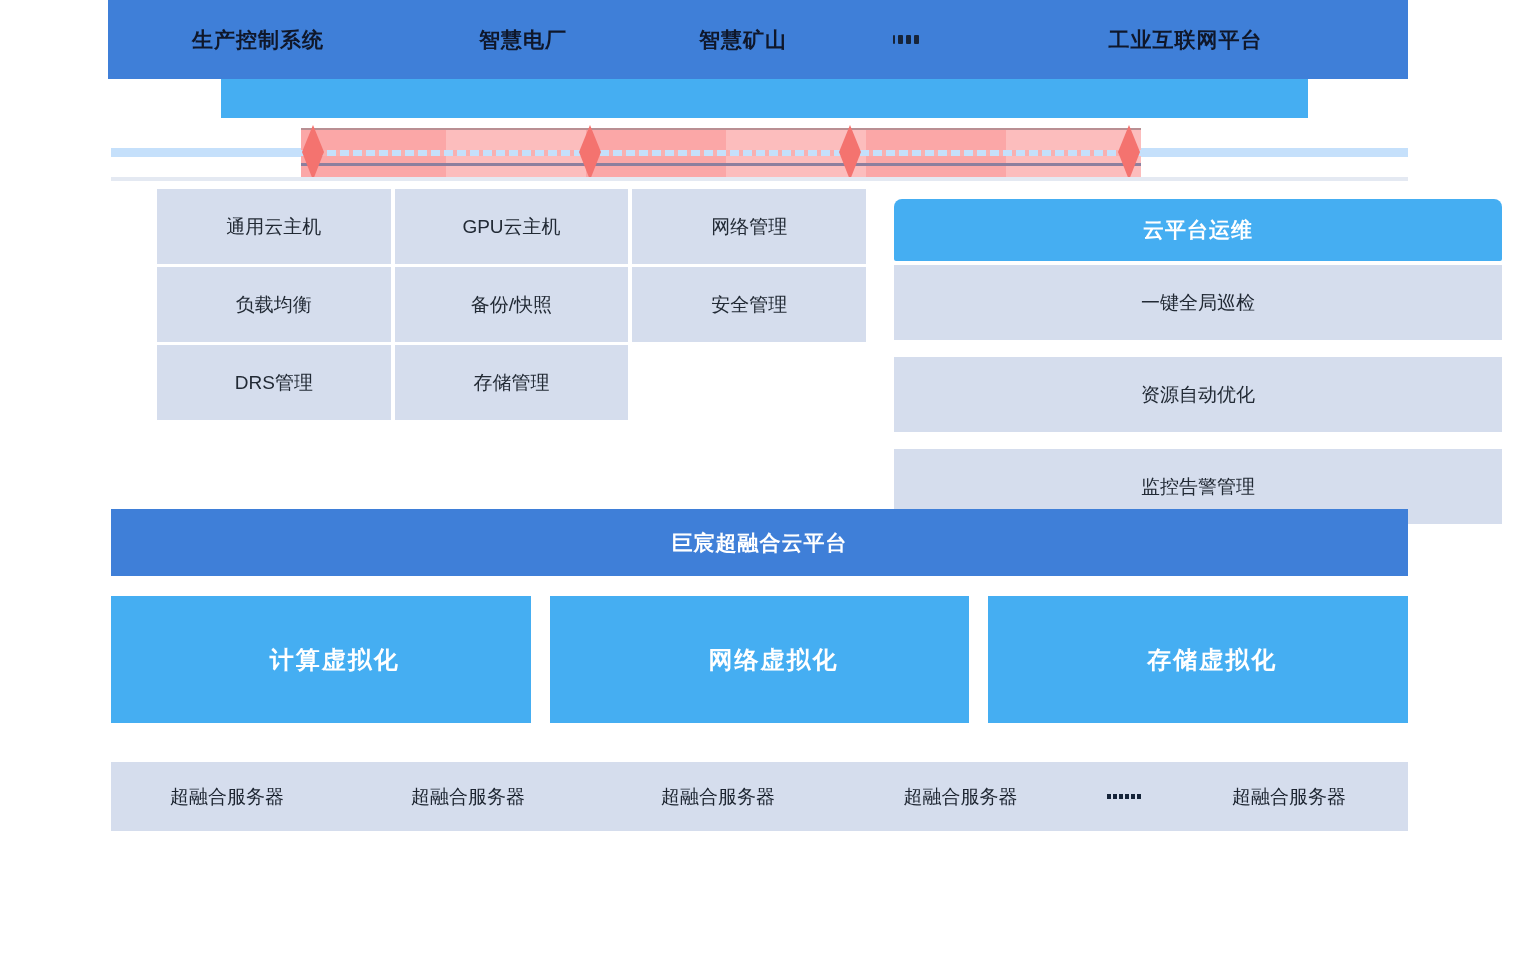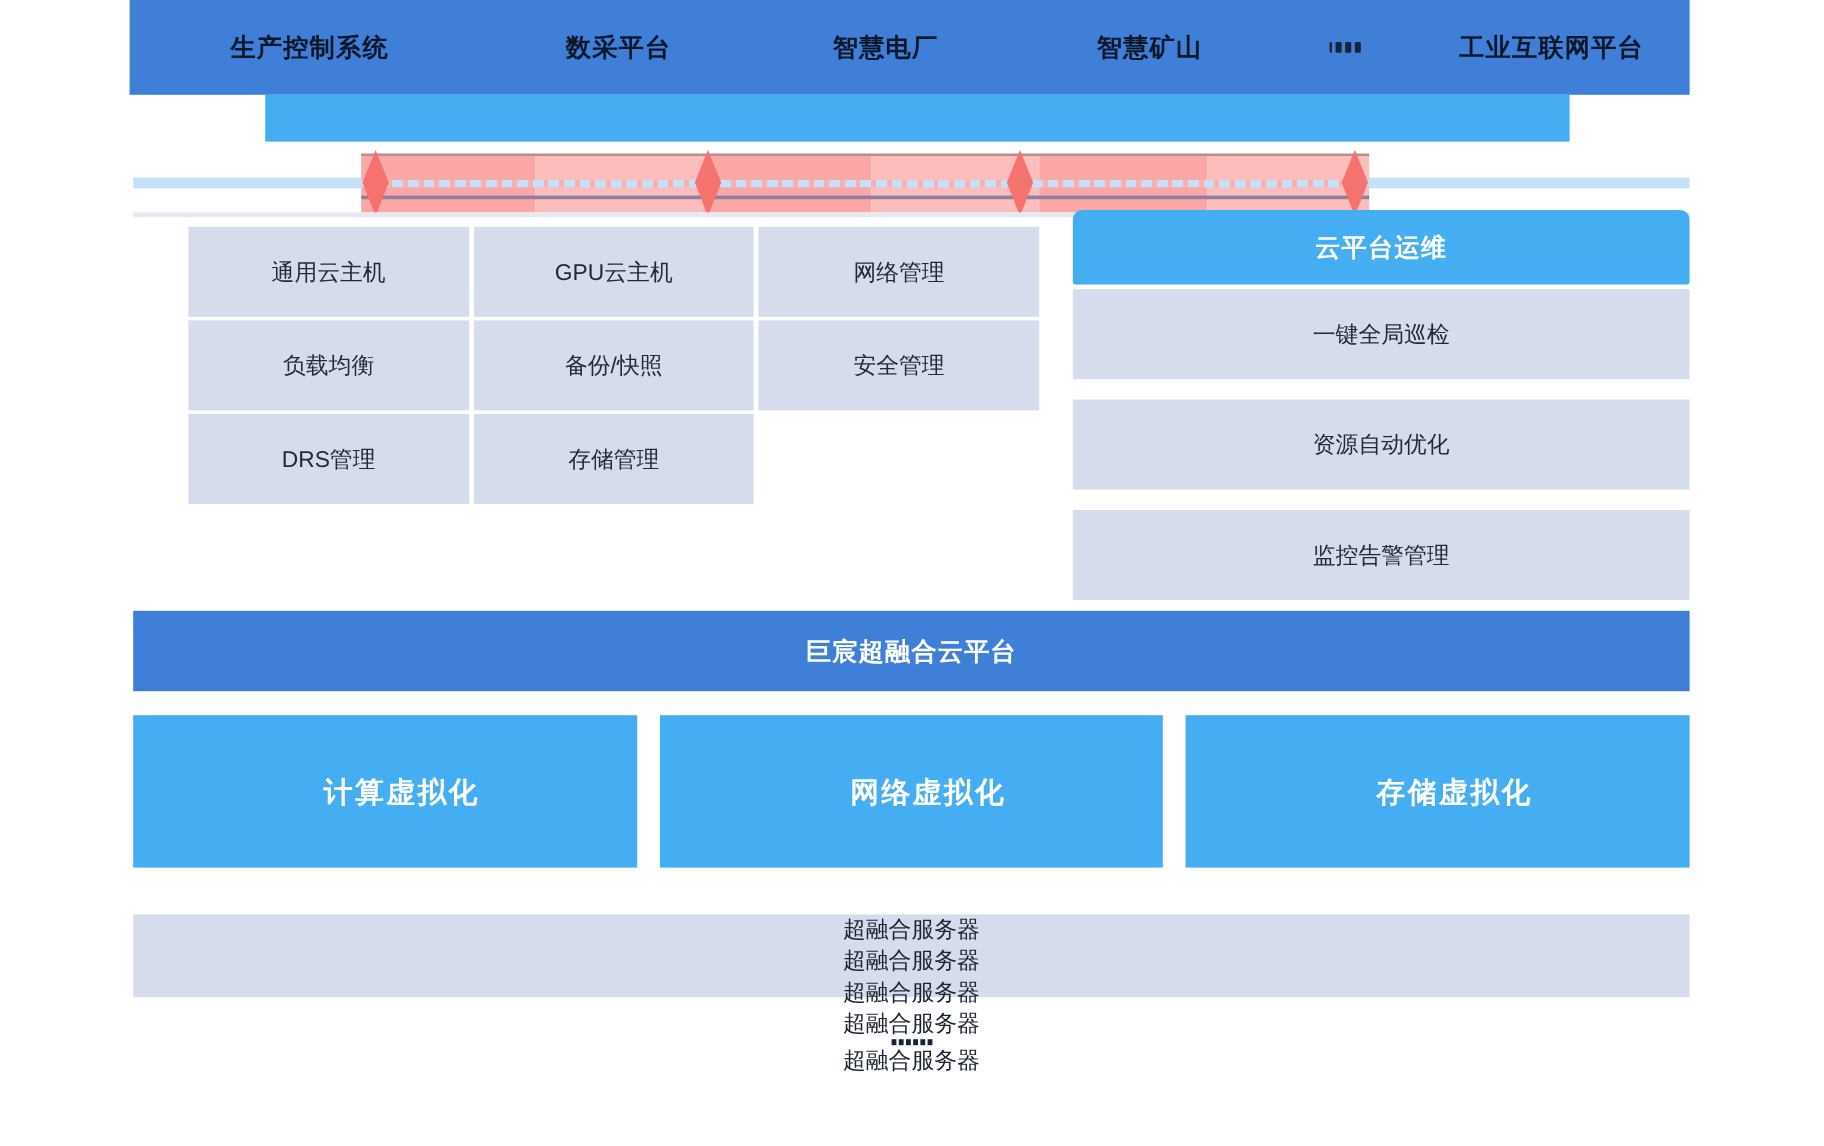--- a/index.html
+++ b/index.html
@@ -82,21 +82,21 @@
   }
   .varrow svg{display:block;}
 
   
   #rule{
     left:111px;top:177px;width:1297px;height:4px;background:#e4e9f2;
   }
 
   
   #panel-overview{left:111px;top:185px;width:755px;height:292px;}
-  #panel-ops{left:894px;top:175px;width:514px;height:292px;}
+  #panel-ops{left:894px;top:199px;width:608px;height:292px;}
 
   .panel-head{
     height:62px;background:var(--brandLight,#45aef2);
     border-radius:8px 8px 2px 2px;
     color:#ffffff;font-size:21px;font-weight:bold;letter-spacing:1px;
   }
   .grid-3{
     margin-top:4px;
     display:grid;grid-template-columns:1fr 1fr 1fr;
     grid-auto-rows:75px;gap:3px 4px;padding-left:46px;
@@ -128,21 +128,21 @@
   .virt-card{
     flex:1;background:var(--brandLight,#45aef2);
     color:#ffffff;font-size:24px;font-weight:bold;letter-spacing:2px;
     display:flex;align-items:center;justify-content:center;padding-left:28px;
   }
 
   
   #servers-row{
     left:111px;top:762px;width:1297px;height:69px;
     background:var(--cellBg,#d5dded);
-    display:flex;align-items:center;flex-direction:column;
+    display:flex;align-items:center;
   }
   .server-item{
     color:#1c2430;font-size:19px;white-space:nowrap;
     display:flex;align-items:center;justify-content:center;
   }
   #srv-0{width:232px;}
   #srv-1{width:250px;}
   #srv-2{width:250px;}
   #srv-3{width:235px;}
   #srv-dots{width:92px;}
@@ -150,21 +150,20 @@
   .dash-glyph{
     display:inline-flex;gap:2px;align-items:center;
   }
   .dash-glyph i{display:block;width:4px;height:5px;background:#16243a;}
 </style>
 </head>
 <body>
 
 <div class="abs" id="header-bar">
   <div class="header-item" id="hdr-0">生产控制系统</div>
-  <div class="header-item" id="hdr-1">数采平台</div>
   <div class="header-item" id="hdr-2">智慧电厂</div>
   <div class="header-item" id="hdr-3">智慧矿山</div>
   <div class="header-item" id="hdr-dots">
     <span class="dots-glyph">
         <i></i>
         <i></i>
         <i></i>
         <i></i>
       </span>
   </div>

